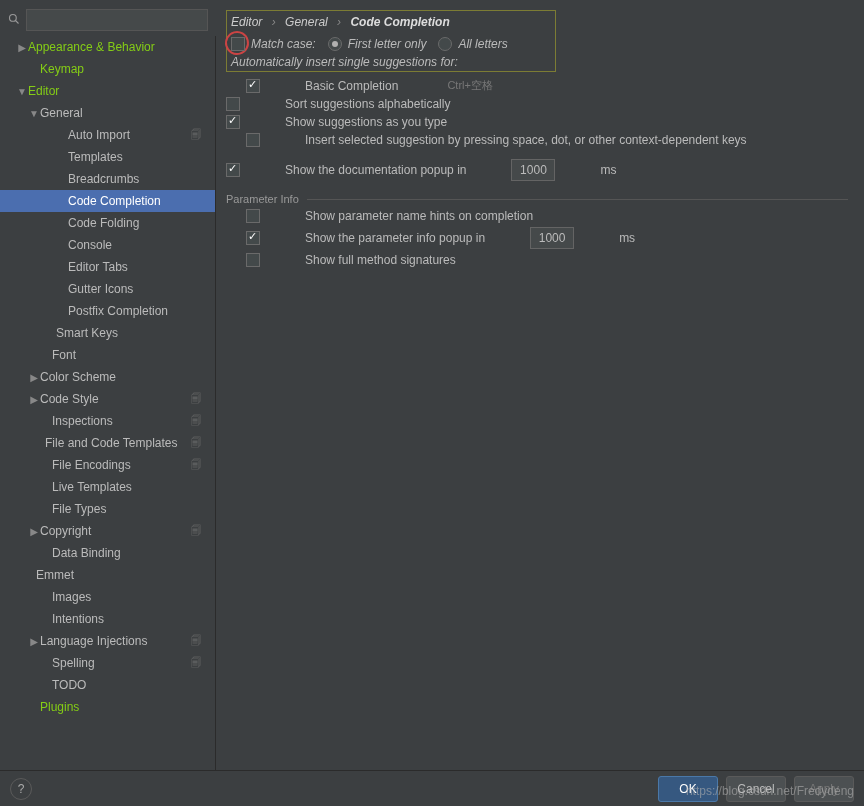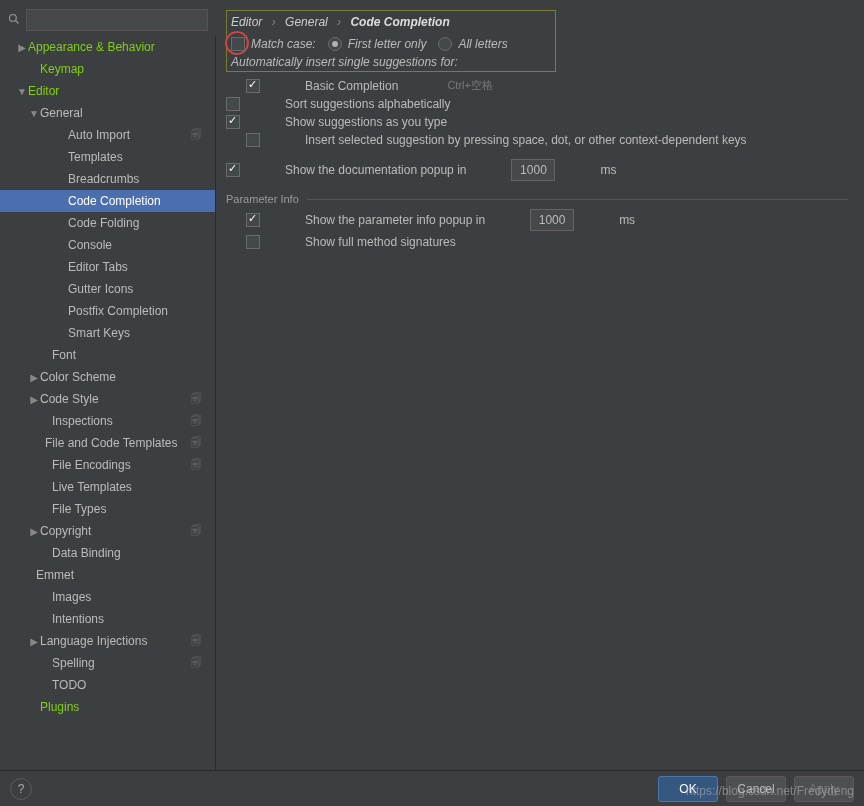--- a/index.html
+++ b/index.html
@@ -173,21 +173,21 @@
     <div class="tree-row" style="padding-left: 56px;">
       <span class="arrow"></span>
       <span class="label">Gutter Icons</span>
       <span class="cfg"></span>
     </div>
     <div class="tree-row" style="padding-left: 56px;">
       <span class="arrow"></span>
       <span class="label">Postfix Completion</span>
       <span class="cfg"></span>
     </div>
-    <div class="tree-row" style="padding-left: 56px;">
+    <div class="tree-row" style="padding-left: 44px;">
       <span class="arrow"></span>
       <span class="label">Smart Keys</span>
       <span class="cfg"></span>
     </div>
     <div class="tree-row" style="padding-left: 40px;">
       <span class="arrow"></span>
       <span class="label">Font</span>
       <span class="cfg"></span>
     </div>
     <div class="tree-row" style="padding-left: 28px;">
@@ -327,20 +327,24 @@
     <input class="num-input" value="1000" style="">
     <span>ms</span>
   </div>
 
   <div class="section-title">
     <span>Parameter Info</span>
     <span class="line"></span>
   </div>
 
   <div class="row indent1">
+    <span class="cb"></span>
+    <span>Show parameter name hints on completion</span>
+  </div>
+  <div class="row indent1">
     <span class="cb checked"></span>
     <span>Show the parameter info popup in</span>
     <input class="num-input" value="1000" style="">
     <span>ms</span>
   </div>
   <div class="row indent1">
     <span class="cb"></span>
     <span>Show full method signatures</span>
   </div>
 

